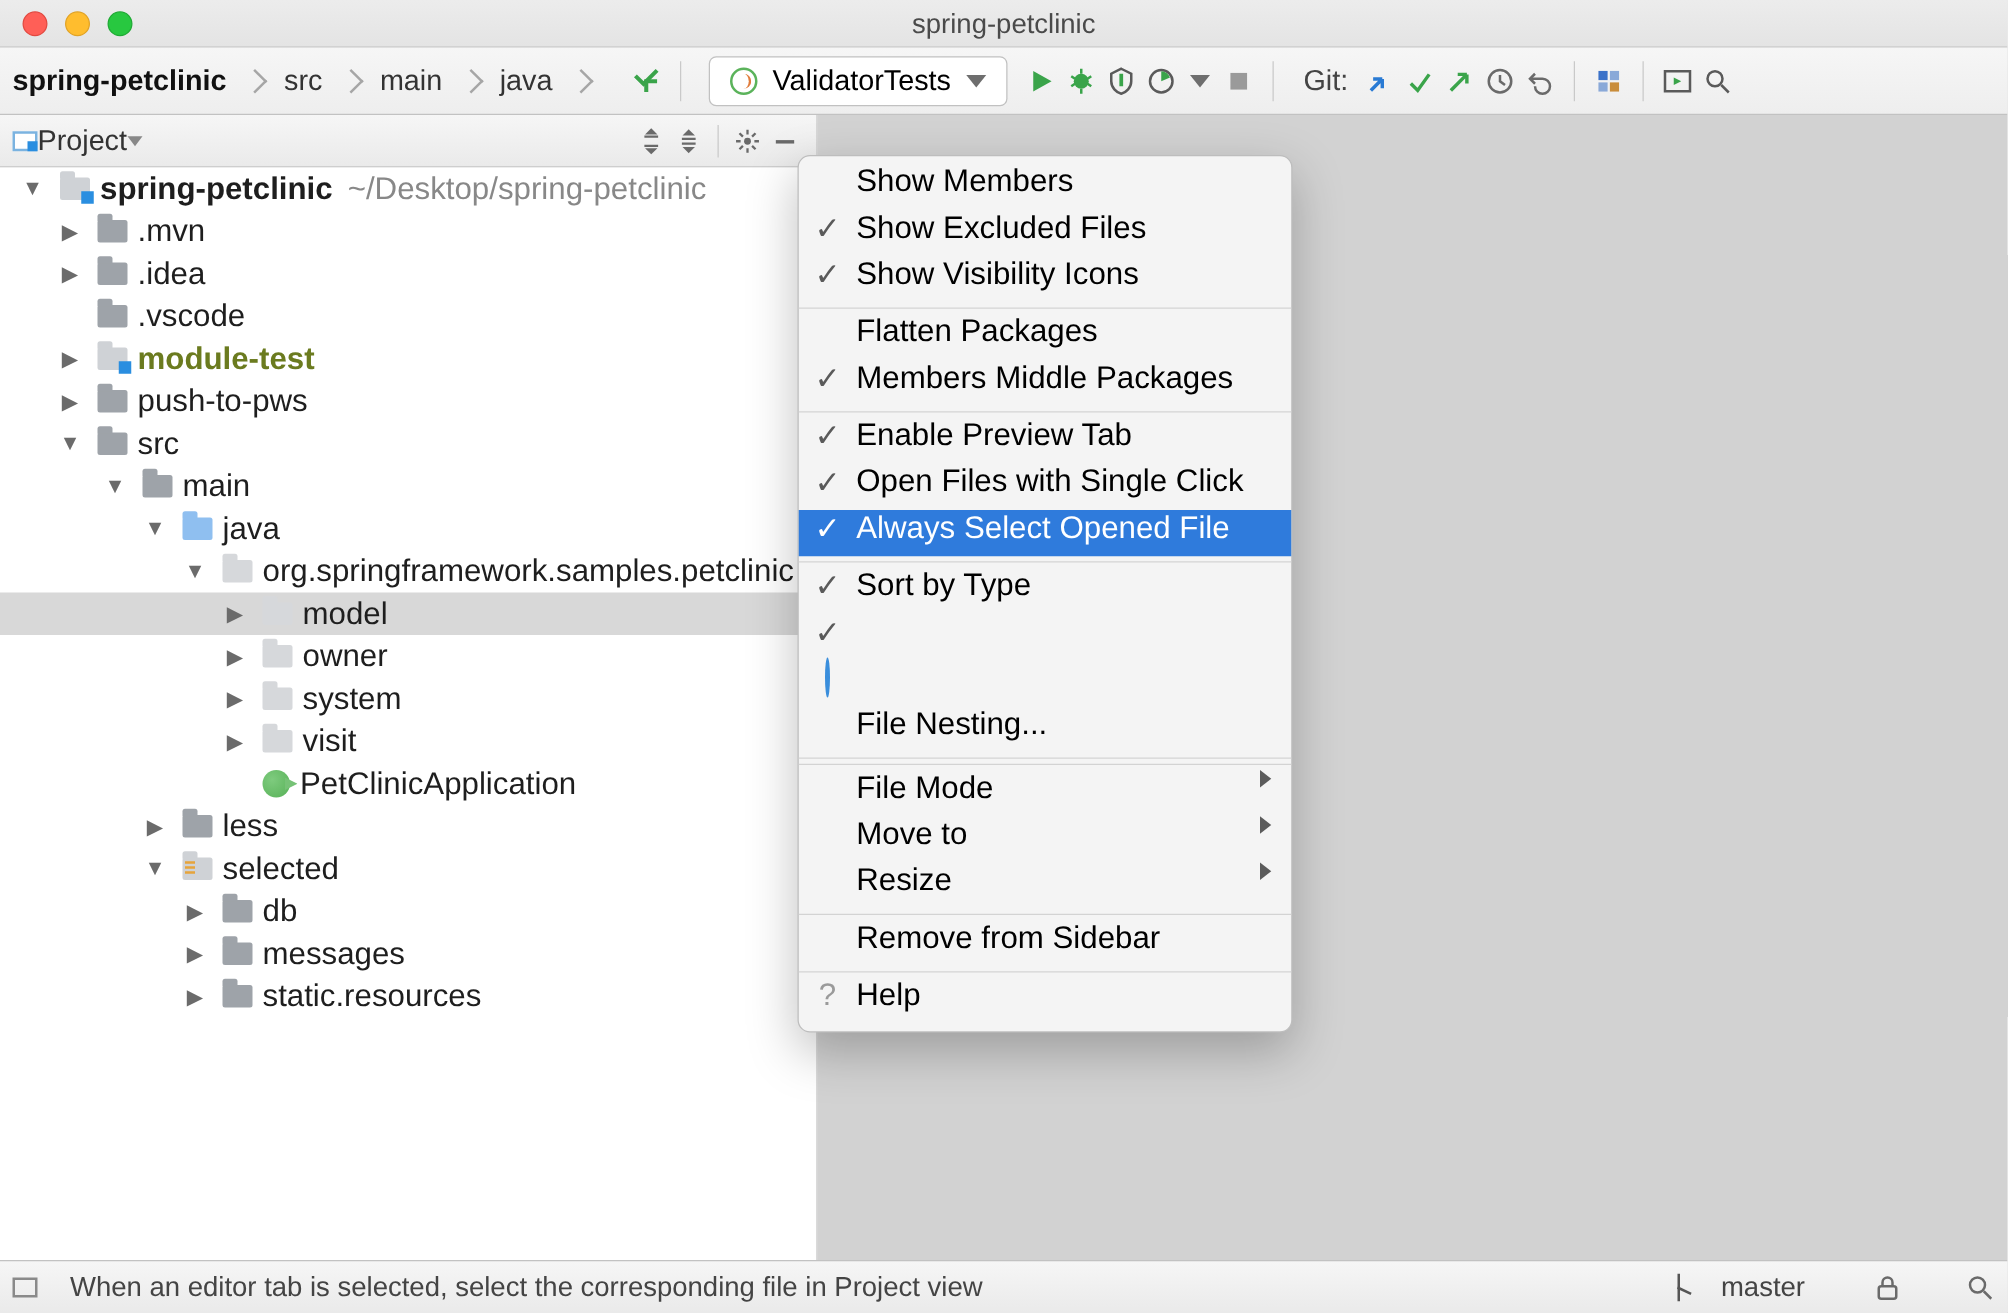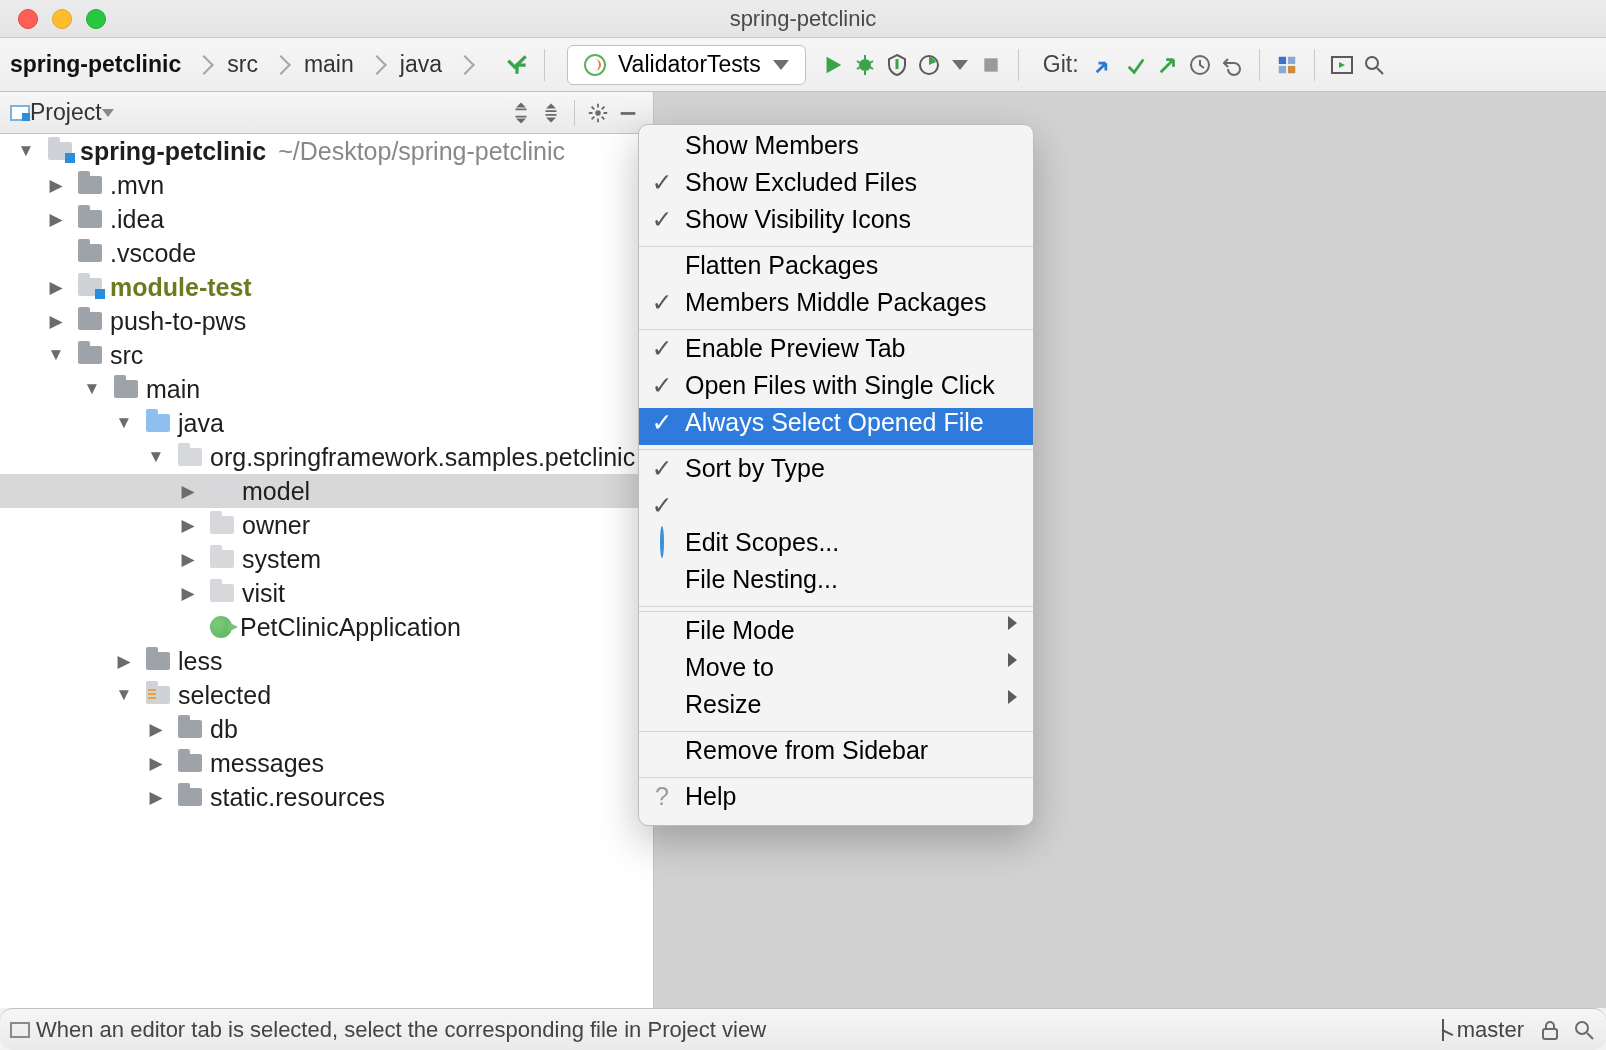--- a/index.html
+++ b/index.html
@@ -229,22 +229,21 @@
 
   
   .statusbar {
     height: 42px;
     background: linear-gradient(#f6f6f6,#eaeaea);
     border-top: 1px solid #c2c2c2;
     display: flex; align-items: center;
     padding: 0 10px;
     font-size: 22px;
     color: #444;
-    gap: 0;
-    border-radius: 13px;
+    gap: 20px;
   }
   .statusbar .square {
     width: 20px; height: 16px; border: 2px solid #8a8a8a;
     margin-right: 6px;
   }
   .statusbar .spacer { flex:1; }
   .branch-ico {
     width: 18px; height: 22px; position: relative;
   }
   .branch-ico::before { content:""; position:absolute; left:3px; top:0; width:2px; height:22px; background:#555; }
@@ -570,21 +569,20 @@
   <div class="sep"></div>
   <div class="row">
       <span class="mark check"></span>
       <span class="label">Sort by Type</span>
     </div>
   <div class="row">
       <span class="mark check"></span>
     </div>
   <div class="row">
       <span class="mark"><span class="radio"></span></span>
-      <span class="label">Edit Scopes...</span>
     </div>
   <div class="row">
       <span class="mark"></span>
       <span class="label">File Nesting...</span>
     </div>
   <div class="sep"></div>
   <div class="sep"></div>
   <div class="row">
       <span class="mark"></span>
       <span class="label">File Mode</span>

